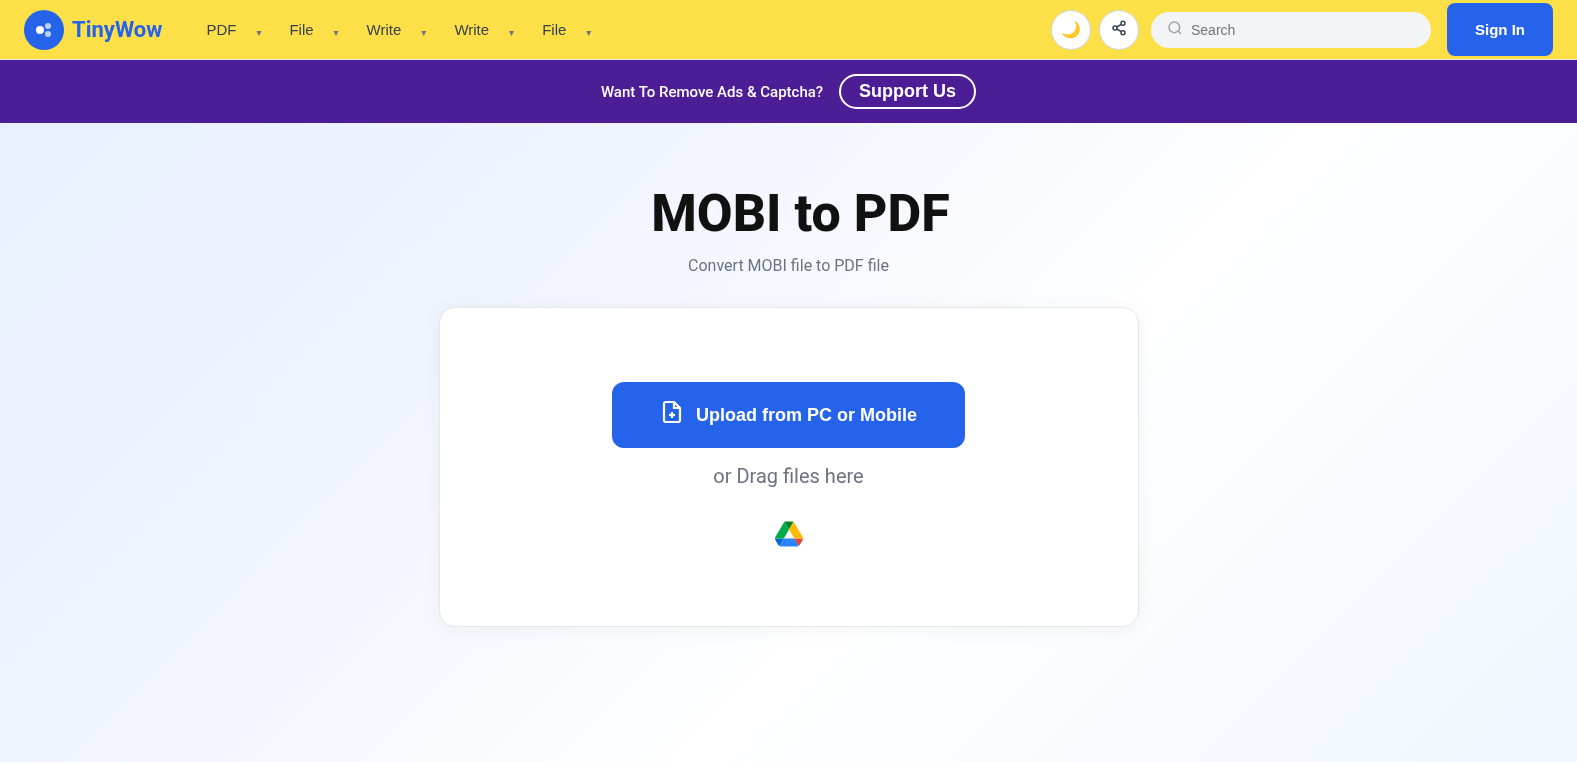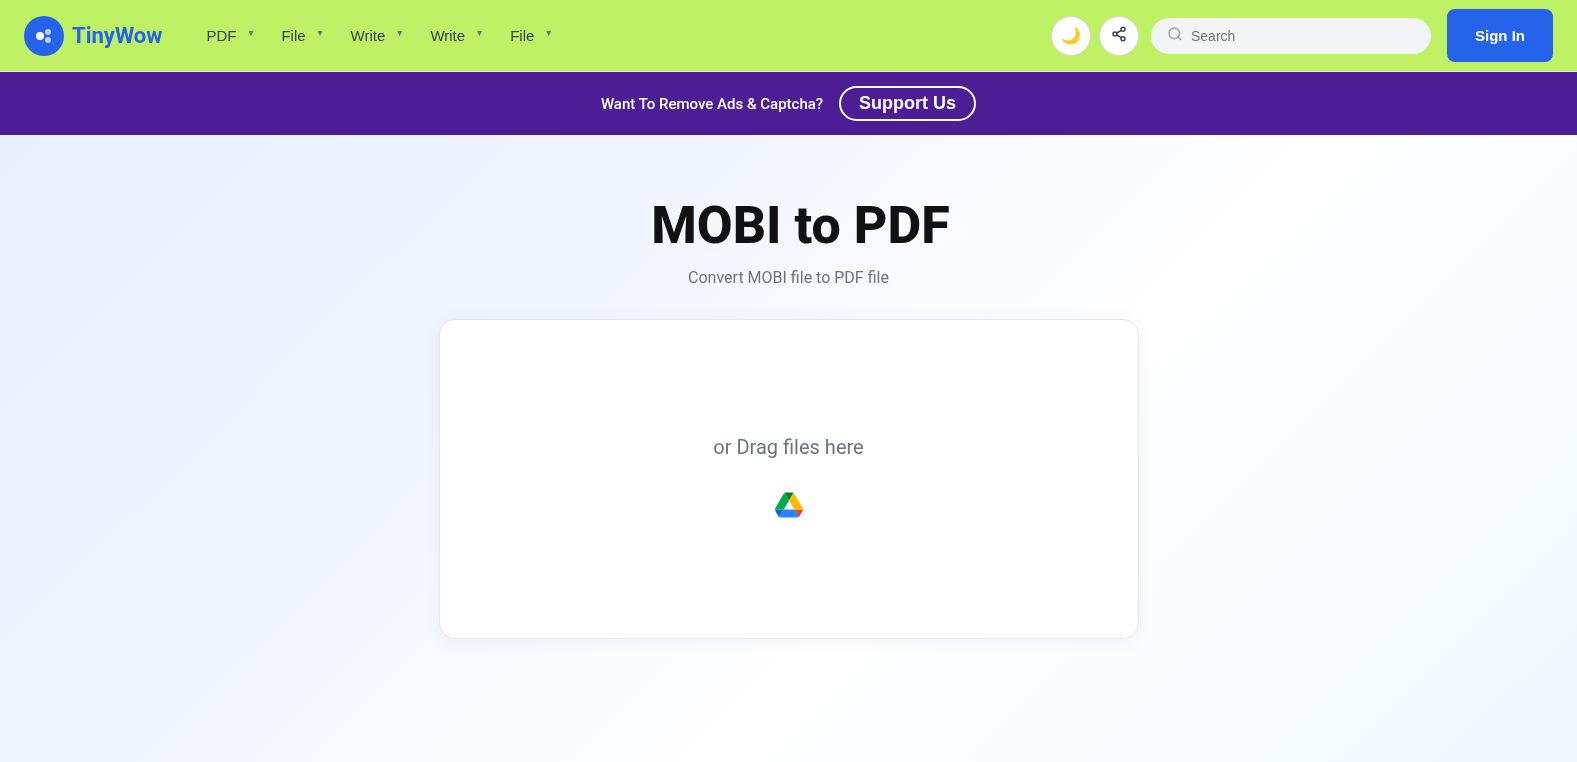--- a/index.html
+++ b/index.html
@@ -3,22 +3,22 @@
   <meta charset="utf-8">
   <style>
     * { margin: 0; padding: 0; box-sizing: border-box; }
     body { font-family: -apple-system, BlinkMacSystemFont, 'Segoe UI', Roboto, sans-serif; background: #fff; }
 
     
     .navbar {
       display: flex;
       align-items: center;
       padding: 0 24px;
-      height: 72px;
-      background: #bef264;
+      height: 60px;
+      background: #fde047;
       border-bottom: 1px solid #e5e7eb;
       position: relative;
       z-index: 10;
     }
     .logo-area {
       display: flex;
       align-items: center;
       gap: 8px;
       margin-right: 32px;
       text-decoration: none;
@@ -45,22 +45,22 @@
       color: #2563eb;
     }
     .nav-menu {
       display: flex;
       align-items: center;
       gap: 4px;
       flex: 1;
     }
     .nav-item {
       display: flex;
-      align-items: flex-start;
-      gap: 12px;
+      align-items: flex-end;
+      gap: 20px;
       padding: 8px 12px;
       font-size: 15px;
       font-weight: 500;
       color: #374151;
       cursor: pointer;
       border-radius: 6px;
       border: none;
       background: none;
     }
     .nav-chevron {
@@ -285,20 +285,31 @@
 <div class="banner">
   <span class="banner-text">Want To Remove Ads &amp; Captcha?</span>
   <button class="support-btn">Support Us</button>
 </div>
 
 <main class="main-content">
   <h1 class="page-title">MOBI to PDF</h1>
   <p class="page-subtitle">Convert MOBI file to PDF file</p>
 
   <div class="upload-container">
+    <button class="upload-btn">
+      <span class="upload-icon">
+        <svg width="24" height="24" viewBox="0 0 24 24" fill="none" stroke="white" stroke-width="2.2">
+          <path d="M14 2H6a2 2 0 0 0-2 2v16a2 2 0 0 0 2 2h12a2 2 0 0 0 2-2V8z"></path>
+          <polyline points="14 2 14 8 20 8"></polyline>
+          <line x1="12" y1="18" x2="12" y2="12"></line>
+          <line x1="9" y1="15" x2="15" y2="15"></line>
+        </svg>
+      </span>
+      <span>Upload from PC or Mobile</span>
+    </button>
     <p class="drag-text">or Drag files here</p>
     <div class="drive-icon">
       <svg viewBox="0 0 87.3 78" xmlns="http://www.w3.org/2000/svg">
         <path d="m6.6 66.85 3.85 6.65c.8 1.4 1.95 2.5 3.3 3.3l13.75-23.8h-27.5c0 1.55.4 3.1 1.2 4.5z" fill="#0066da"></path>
         <path d="m43.65 25-13.75-23.8c-1.35.8-2.5 1.9-3.3 3.3l-25.4 44a9.06 9.06 0 0 0 -1.2 4.5h27.5z" fill="#00ac47"></path>
         <path d="m73.55 76.8c1.35-.8 2.5-1.9 3.3-3.3l1.6-2.75 7.65-13.25c.8-1.4 1.2-2.95 1.2-4.5h-27.502l5.852 11.5z" fill="#ea4335"></path>
         <path d="m43.65 25 13.75-23.8c-1.35-.8-2.9-1.2-4.5-1.2h-18.5c-1.6 0-3.15.45-4.5 1.2z" fill="#00832d"></path>
         <path d="m59.8 53h-32.3l-13.75 23.8c1.35.8 2.9 1.2 4.5 1.2h50.8c1.6 0 3.15-.45 4.5-1.2z" fill="#2684fc"></path>
         <path d="m73.4 26.5-12.7-22c-.8-1.4-1.95-2.5-3.3-3.3l-13.75 23.8 16.15 27h27.45c0-1.55-.4-3.1-1.2-4.5z" fill="#ffba00"></path>
       </svg>

